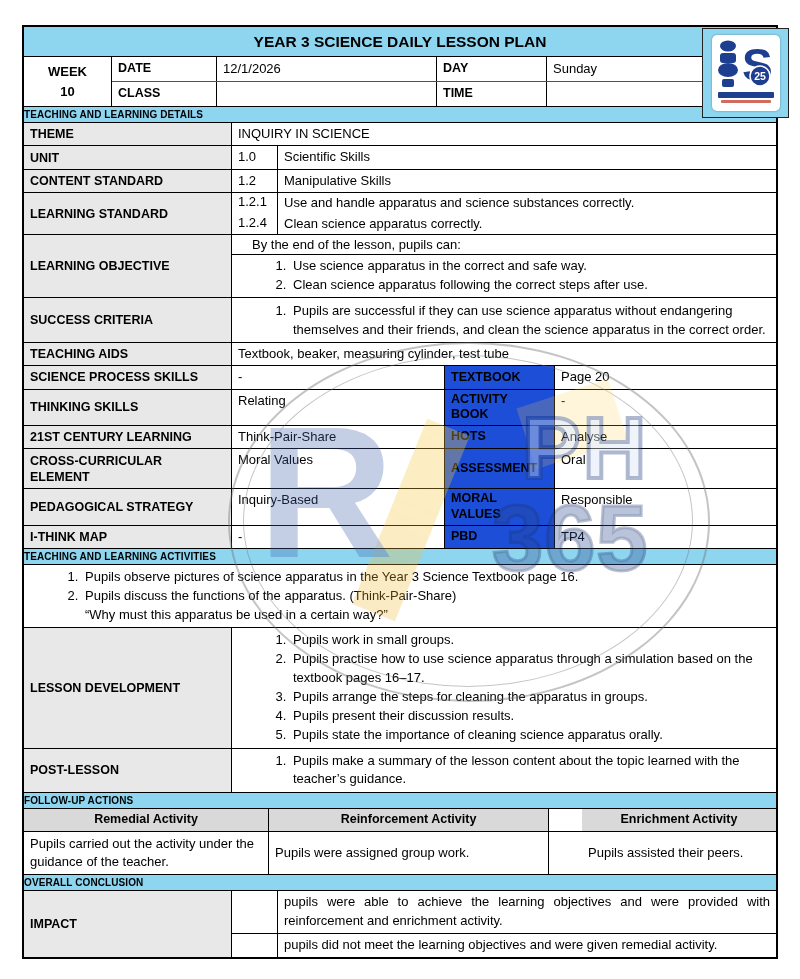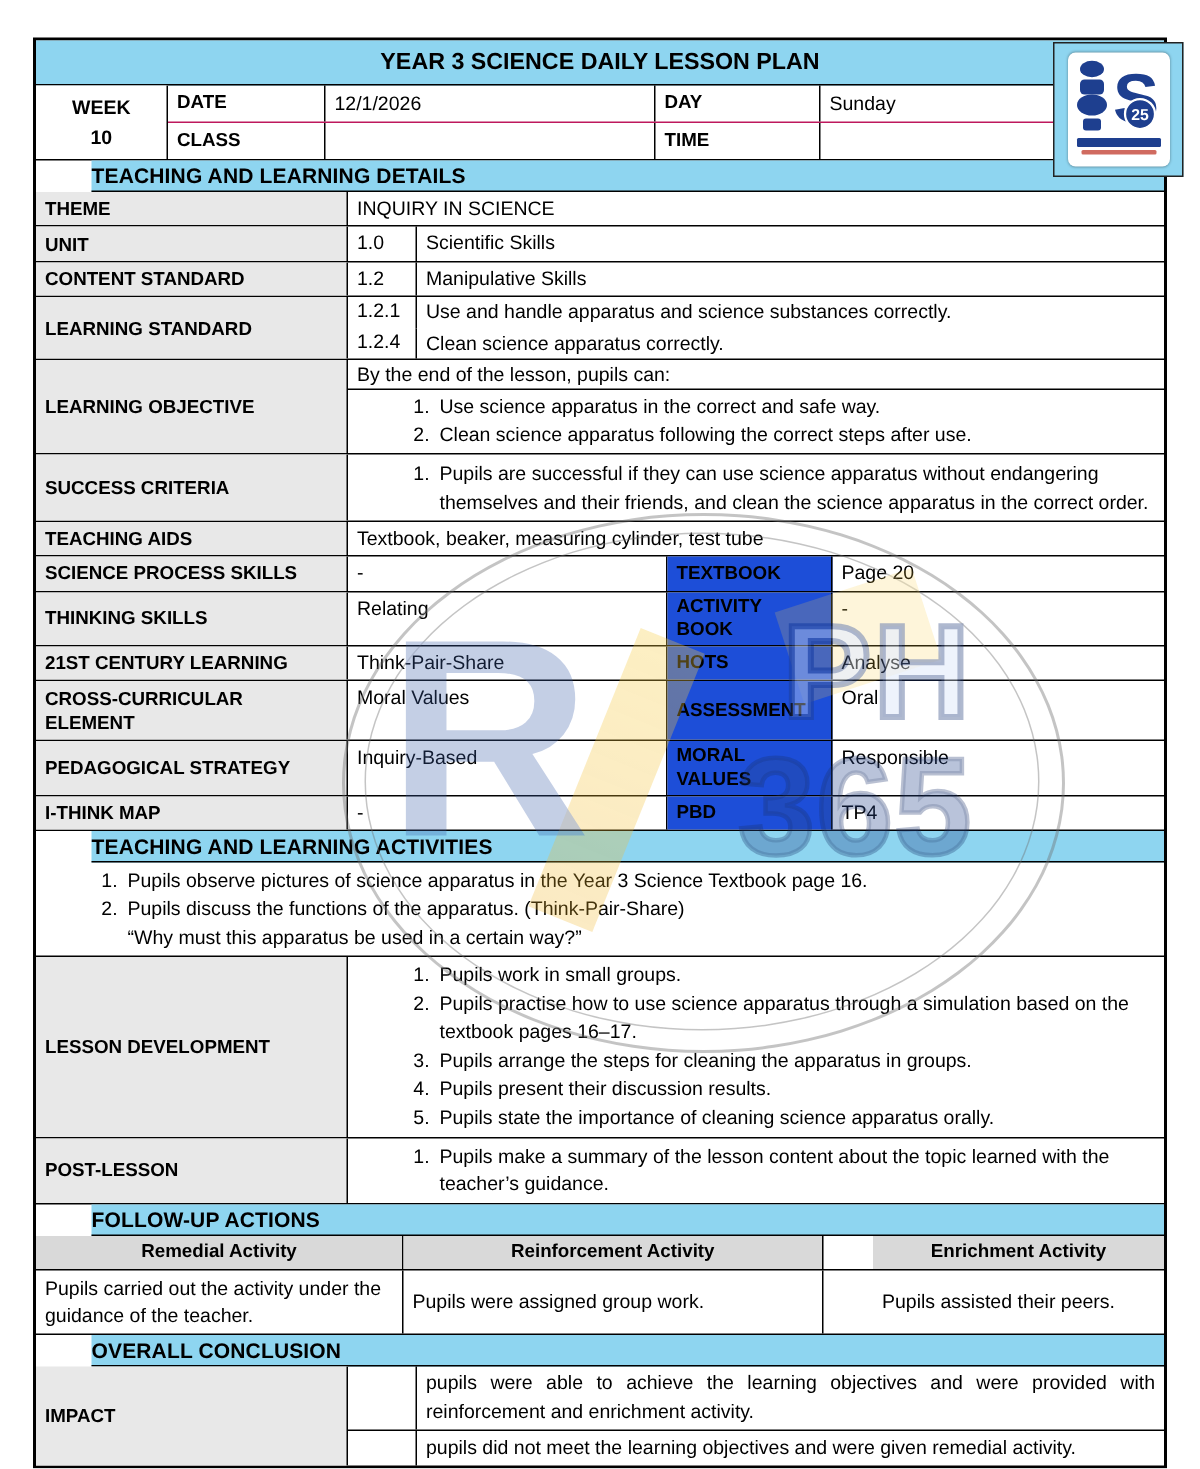--- a/index.html
+++ b/index.html
@@ -10,33 +10,33 @@
   .row:last-child{border-bottom:none;}
   .cell{border-right:1px solid #000;box-sizing:border-box;padding:2px 6px;font-size:13px;line-height:1.42;}
   .cell:last-child{border-right:none;}
   .lbl{width:208px;background:#e8e8e8;font-weight:bold;font-size:12.5px;flex-shrink:0;
        display:flex;align-items:center;white-space:pre-line;line-height:1.3;}
   .rlbl{width:110px;background:#1d4ed8;font-weight:bold;font-size:12.5px;flex-shrink:0;
         display:flex;align-items:center;line-height:1.25;}
   .code{width:46px;flex-shrink:0;}
   .val{flex:1;min-width:0;}
   .midval{width:213px;flex-shrink:0;}
-  .band{background:#8ed5f0;font-weight:bold;text-align:left;font-size:14px;padding:2px 0;letter-spacing:.1px;margin-left:37px;}
+  .band{background:#8ed5f0;font-weight:bold;text-align:left;font-size:10px;padding:2px 0;letter-spacing:.1px;}
   .title-row{background:#8ed5f0;display:block;text-align:center;font-weight:bold;font-size:15.5px;padding:6px 0 5px;}
   .info-cell{min-height:24px;display:flex;align-items:center;}
   .week-cell{width:88px;flex-shrink:0;background:#fff;font-weight:bold;text-align:center;
              display:flex;flex-direction:column;justify-content:center;font-size:13px;line-height:1.5;}
   .ilbl{width:105px;font-weight:bold;font-size:12.5px;flex-shrink:0;}
   .ival-l{width:220px;flex-shrink:0;}
   .dlbl{width:110px;font-weight:bold;font-size:12.5px;flex-shrink:0;}
   .subcol{flex:1;display:flex;flex-direction:column;min-width:0;}
   .subline{display:flex;align-items:stretch;}
   .code-in{width:46px;flex-shrink:0;border-right:1px solid #000;box-sizing:border-box;padding:1px 6px;font-size:13px;}
   .sub-text{flex:1;padding:1px 6px;font-size:13px;line-height:1.42;}
-  .intro-line{border-bottom:1px solid #000;padding:2px 6px;font-size:13px;}
+  .intro-line{border-bottom:1px solid #000;padding:2px 20px;font-size:13px;}
   ol.nlist{margin:2px 0;padding-left:58px;font-size:13px;line-height:1.45;}
   ol.nlist li{padding-left:3px;white-space:pre-line;}
   .fu-h{font-weight:bold;background:#d9d9d9;text-align:center;font-size:12.5px;
         display:flex;align-items:center;justify-content:center;}
   .fu-c1{width:245px;flex-shrink:0;}
   .fu-c2{width:280px;flex-shrink:0;}
   .fu-c3{flex:1;margin-left:33px;}
   .fu-v{min-height:42px;display:flex;align-items:center;}
   .imp-right{flex:1;display:flex;flex-direction:column;min-width:0;}
   .imp-sub{display:flex;flex:1;align-items:stretch;}

